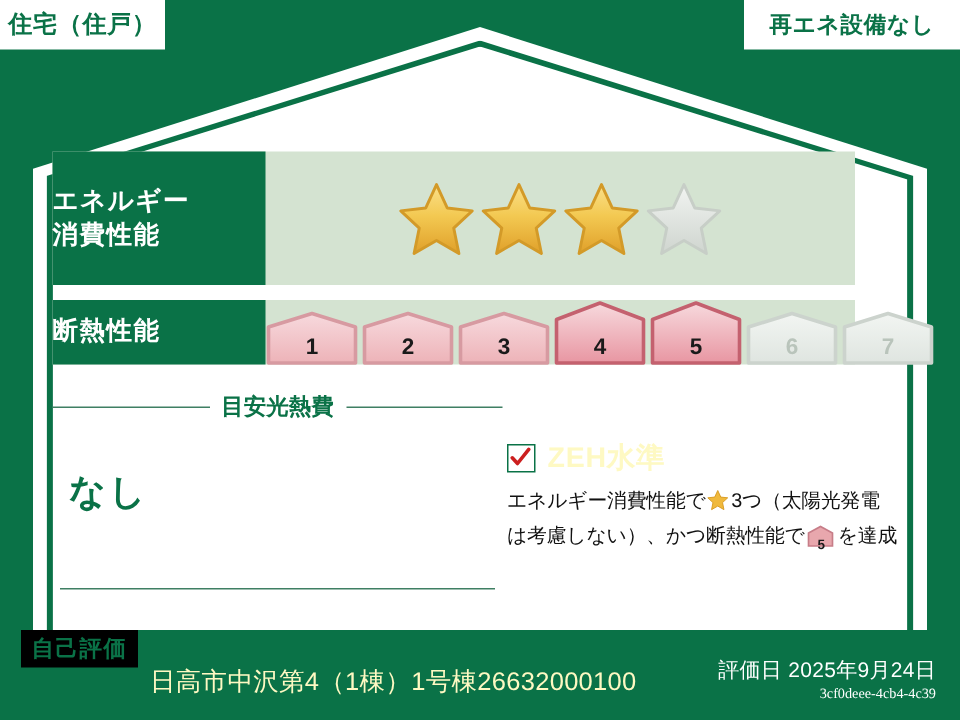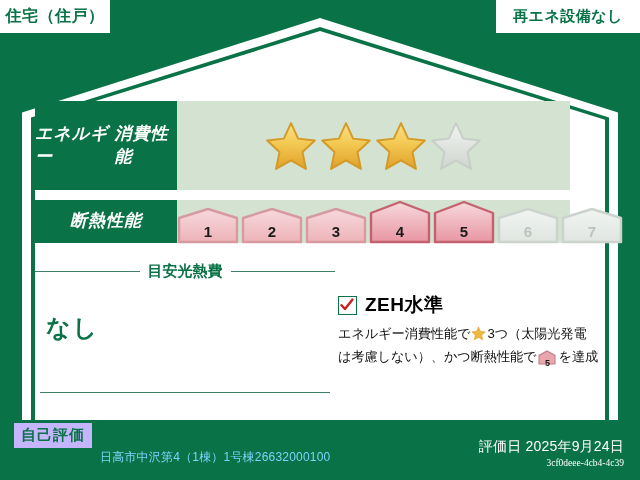--- a/index.html
+++ b/index.html
@@ -69,27 +69,26 @@
   }
   #row-energy { left: 35px; top: 101px; width: 535px; height: 89px; }
   #row-insul  { left: 35px; top: 200px; width: 535px; height: 43px; }
 
   .metric-key {
     background: #0a7247;
     color: #ffffff;
     font-weight: bold;
     font-size: 17px;
     display: flex;
-    flex-direction: row;
-    align-items: center;
+    flex-direction: column;
+    align-items: flex-start;
     justify-content: center;
     line-height: 1.35;
     letter-spacing: 1px;
     flex: 0 0 142px;
-    font-style: italic;
   }
   .metric-val {
     flex: 1 1 auto;
     display: flex;
     align-items: center;
     justify-content: center;
   }
 
   
   .stars { display: flex; align-items: center; gap: 3px; }
@@ -132,21 +131,21 @@
   .zeh-block { position: absolute; left: 338px; top: 292px; width: 270px; }
   .zeh-head { display: flex; align-items: center; gap: 8px; }
   .zeh-check {
     width: 19px; height: 19px;
     border: 1.8px solid #0a7247;
     background: #ffffff;
     position: relative; flex: 0 0 auto;
   }
   .zeh-check svg { position: absolute; left: 1px; top: 1px; }
   .zeh-title {
-    color: #000000; font-weight: bold; font-size: 19px; letter-spacing: 0.5px;
+    color: #fef9c3; font-weight: bold; font-size: 19px; letter-spacing: 0.5px;
   }
   .zeh-desc {
     margin-top: 6px;
     font-size: 13.2px;
     color: #111111;
     line-height: 1.55;
     letter-spacing: -0.1px;
   }
   .inline-ico { display: inline-block; vertical-align: -3px; margin: 0 1px; }
   .inline-badge { position: relative; display: inline-block; vertical-align: -4px; margin: 0 2px; }
@@ -154,25 +153,25 @@
     position: absolute; left: 0; right: 0; bottom: 1px;
     text-align: center; font-size: 9px; font-weight: bold; color: #1a1a1a;
   }
 
   
   .footer-left {
     position: absolute; left: 14px; bottom: 14px;
     display: flex; align-items: center; gap: 8px;
   }
   .self-eval {
-    background: #c4b5fd; color: #0a7247;
+    background: #000000; color: #0a7247;
     font-weight: bold; font-size: 15px;
     padding: 3px 7px; letter-spacing: 1px; text-align: center;
   }
-  .addr { color: #7dd3fc; font-size: 12px; letter-spacing: 0.2px; margin-top: 45px; }
+  .addr { color: #fef9c3; font-size: 17px; letter-spacing: 0.2px; margin-top: 45px; }
   .footer-right {
     position: absolute; right: 16px; bottom: 12px; text-align: right; margin-top: 36px;
   }
   .eval-date { color: #ffffff; font-size: 14px; letter-spacing: 0.2px; }
   .eval-uuid {
     color: #ffffff; font-size: 9.5px; margin-top: 2px;
     font-family: "Liberation Serif", "DejaVu Serif", serif;
   }
 </style>
 </head>

